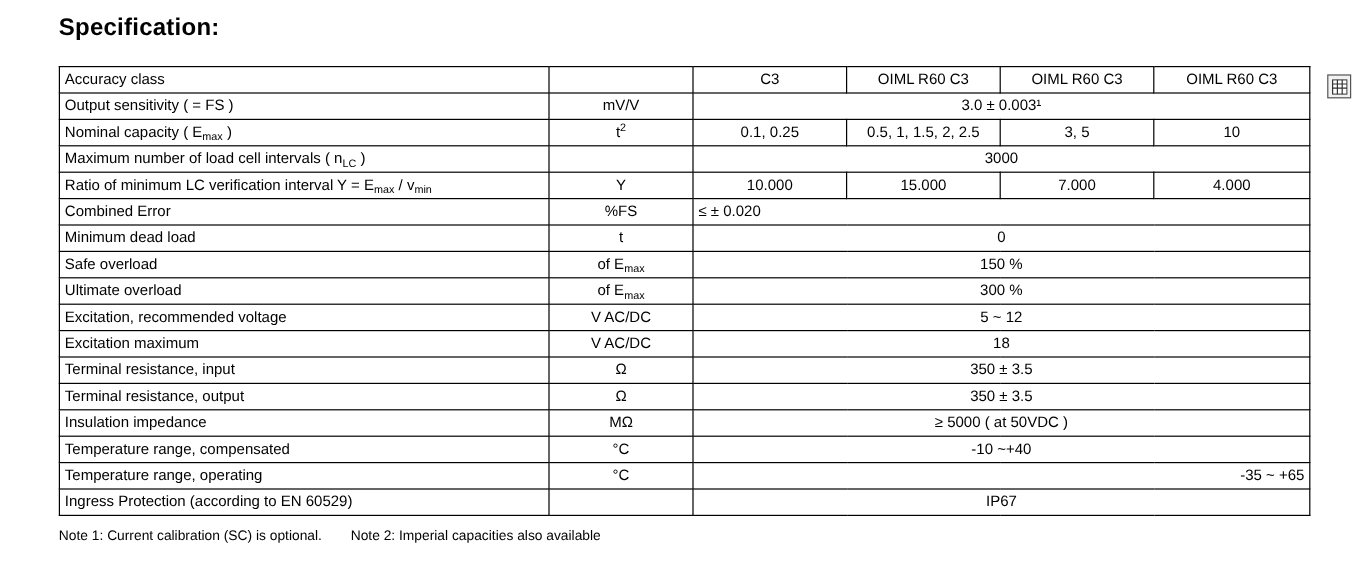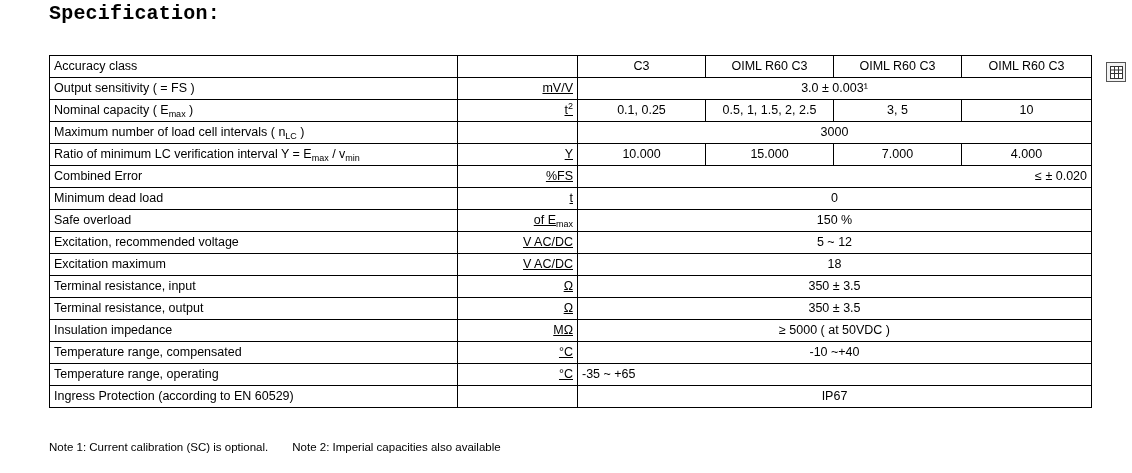--- a/index.html
+++ b/index.html
@@ -16,25 +16,24 @@
     overflow: hidden;
   }
   .page {
     position: relative;
     width: 1132px;
     height: 473px;
   }
   .title {
     position: absolute;
     left: 49px;
-    top: 2px;
+    top: 12px;
     font-size: 20px;
     font-weight: bold;
     letter-spacing: 0.2px;
-    font-family: Liberation Mono, monospace;
   }
   .spec-wrap {
     position: absolute;
     left: 49px;
     top: 55px;
     width: 1042px;
   }
   table.spec {
     border-collapse: collapse;
     table-layout: fixed;
@@ -43,21 +42,21 @@
     border-radius: 26px;
   }
   table.spec td {
     border: 1px solid #000000;
     padding: 2px 4px;
     height: 17px;
     line-height: 1.15;
     vertical-align: middle;
   }
   .c-label { width: 408px; text-align: left; padding-left: 5px; }
-  .c-unit  { width: 120px; text-align: right; text-decoration: underline; }
+  .c-unit  { width: 120px; text-align: center; }
   .c-v1    { width: 128px; text-align: center; }
   .c-v2    { width: 128px; text-align: center; }
   .c-v3    { width: 128px; text-align: center; }
   .c-v4    { width: 130px; text-align: center; }
   .tall td { height: 31px; margin-top: 36px; }
   sub { font-size: 9px; vertical-align: baseline; position: relative; top: 3px; }
   sup { font-size: 9px; vertical-align: baseline; position: relative; top: -5px; }
   .notes {
     position: absolute;
     left: 49px;
@@ -143,35 +142,40 @@
           <td class="c-unit">Y</td>
           <td class="c-v1">10.000</td>
           <td class="c-v2">15.000</td>
           <td class="c-v3">7.000</td>
           <td class="c-v4">4.000</td>
         </tr>
 
         <tr>
           <td class="c-label">Combined Error</td>
           <td class="c-unit">%FS</td>
-          <td colspan="4" style="text-align:right">≤ ± 0.020</td>
+          <td colspan="4" style="text-align:left">≤ ± 0.020</td>
         </tr>
 
         <tr>
           <td class="c-label">Minimum dead load</td>
           <td class="c-unit">t</td>
           <td colspan="4" style="text-align:center">0</td>
         </tr>
 
         <tr>
           <td class="c-label">Safe overload</td>
           <td class="c-unit"><span>of E</span><sub>max</sub></td>
           <td colspan="4" style="text-align:center">150 %</td>
         </tr>
 
+        <tr>
+          <td class="c-label">Ultimate overload</td>
+          <td class="c-unit"><span>of E</span><sub>max</sub></td>
+          <td colspan="4" style="text-align:center">300 %</td>
+        </tr>
 
 
         <tr>
           <td class="c-label">Excitation, recommended voltage</td>
           <td class="c-unit">V AC/DC</td>
           <td colspan="4" style="text-align:center">5 ~ 12</td>
         </tr>
 
         <tr>
           <td class="c-label">Excitation maximum</td>
@@ -199,21 +203,21 @@
 
         <tr>
           <td class="c-label">Temperature range, compensated</td>
           <td class="c-unit">°C</td>
           <td colspan="4" style="text-align:center">-10 ~+40</td>
         </tr>
 
         <tr>
           <td class="c-label">Temperature range, operating</td>
           <td class="c-unit">°C</td>
-          <td colspan="4" style="text-align:left">-35 ~ +65</td>
+          <td colspan="4" style="text-align:right">-35 ~ +65</td>
         </tr>
 
 
         <tr>
           <td class="c-label">Ingress Protection (according to EN 60529)</td>
           <td class="c-unit"></td>
           <td colspan="4" style="text-align:center">IP67</td>
         </tr>
 
       </tbody>

